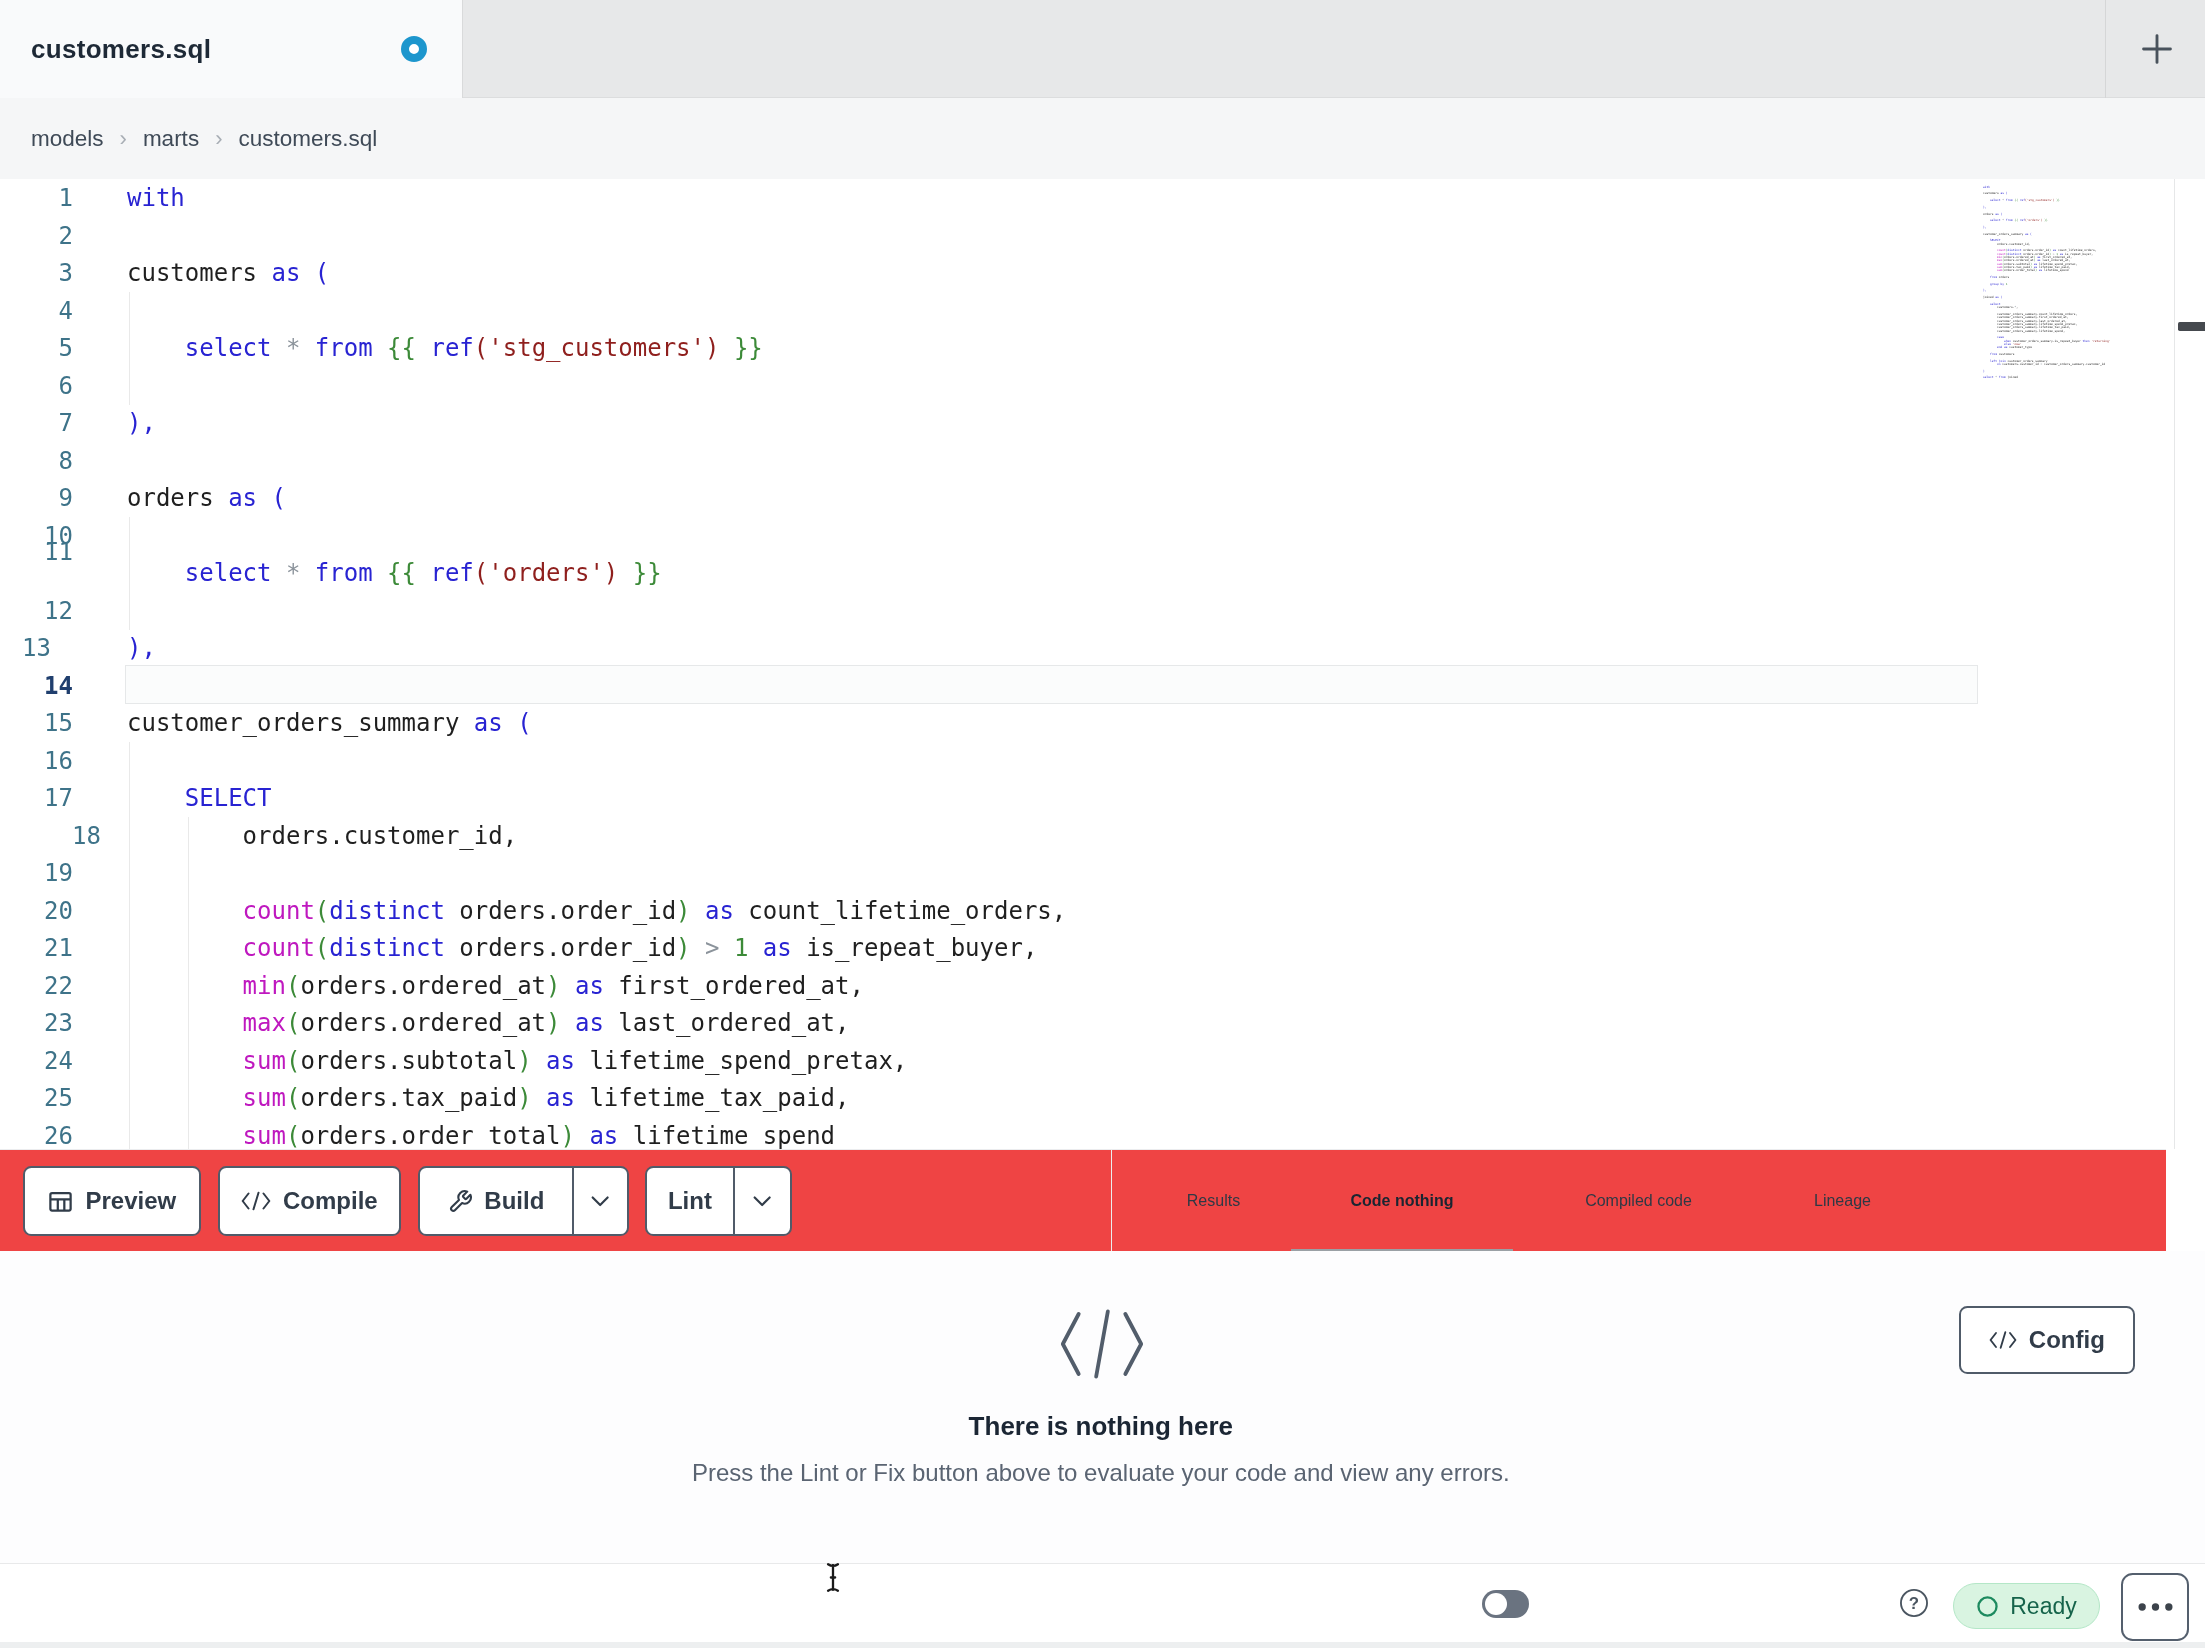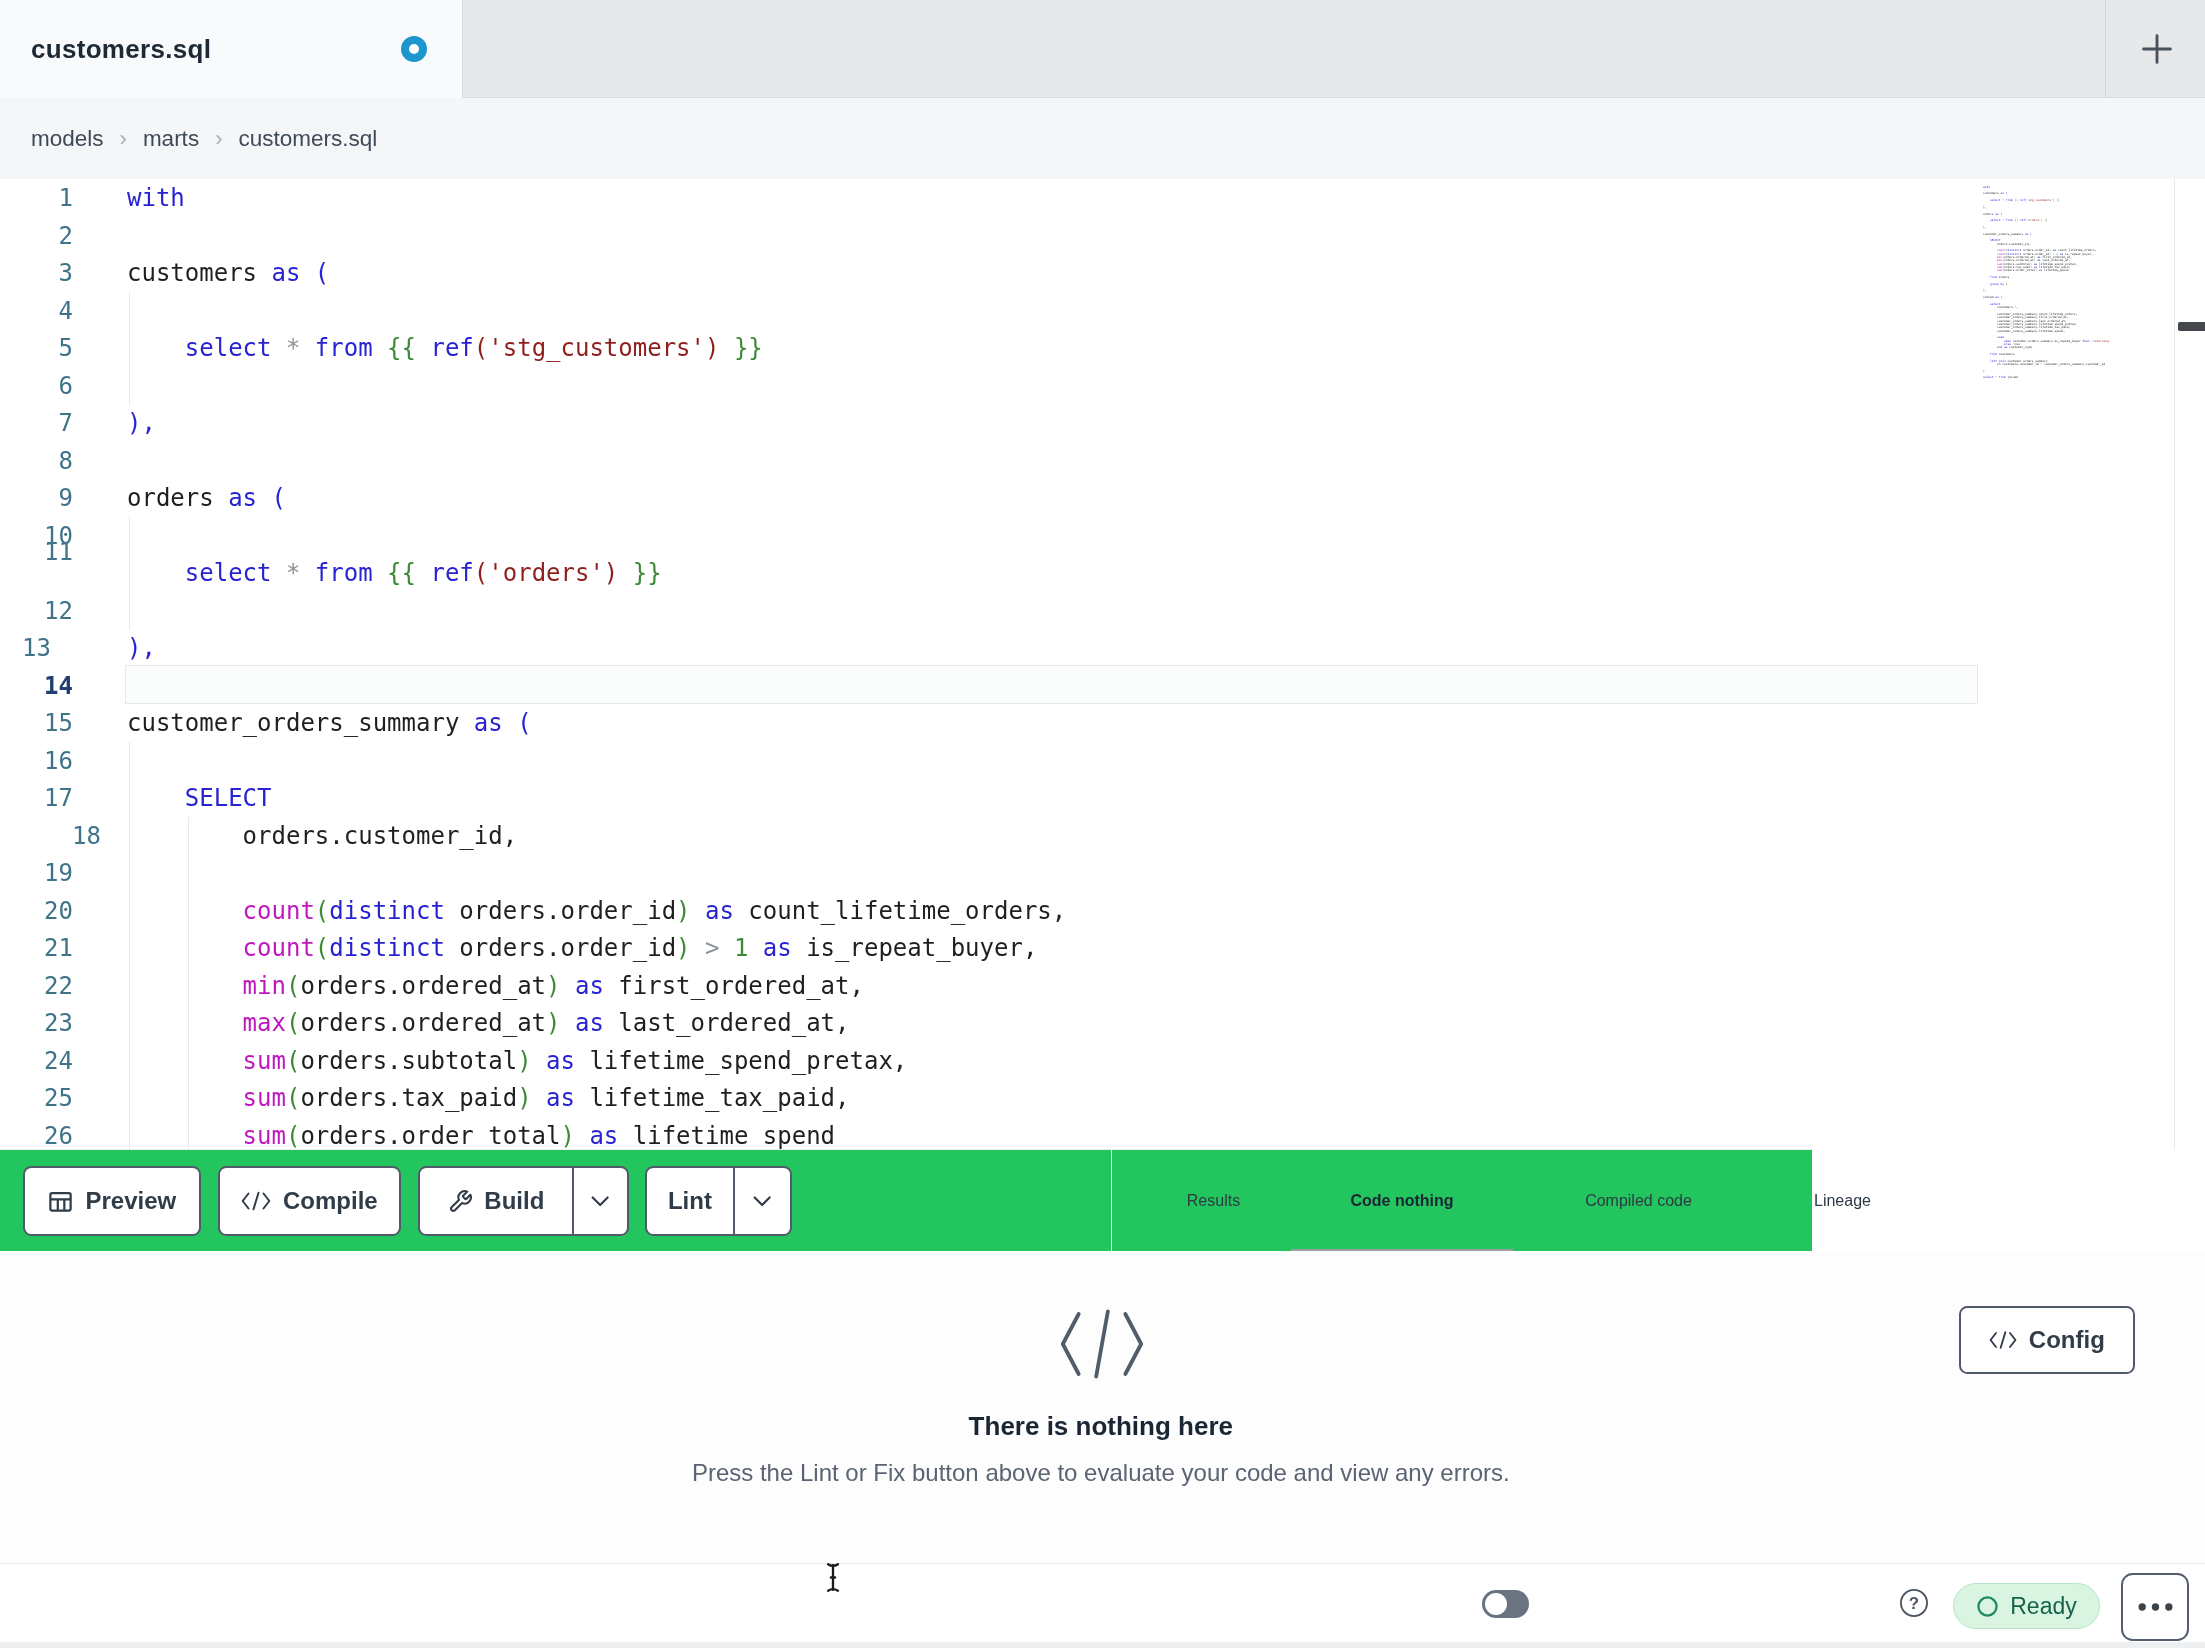--- a/index.html
+++ b/index.html
@@ -45,22 +45,22 @@
   .tk-kw{color:#2823d2} .tk-pl{color:#1f1f1f} .tk-fn{color:#bf18bf} .tk-str{color:#8f1f1d}
   .tk-jin{color:#3c8a38} .tk-gp{color:#3c8a38} .tk-num{color:#3c8a38} .tk-op{color:#8b939b}
   .minimap { position:absolute; left:1983px; top:5.8px; width:192px; height:200px; overflow:hidden; }
   .mm-inner { transform:scale(0.5); transform-origin:0 0; width:384px; }
   .mm-line { height:6.7px; line-height:6.7px; white-space:pre;
     font-family:"DejaVu Sans Mono", monospace; font-size:5.8px; color:#1f1f1f; }
   .editor-vline { position:absolute; left:2174px; top:0; width:0.8px; height:100%; background:#e6e7e8; }
   .scroll-thumb { position:absolute; left:2178px; top:143px; width:27.5px; height:9.2px;
     background:#45494e; border-radius:1.7px; }
   
-  .toolbar { position:absolute; left:0; top:1149px; width:1812px; height:102px;
-    background:#22c55e; border-top:0.8px solid #ebecee; }
+  .toolbar { position:absolute; left:0; top:1149px; width:2166px; height:102px;
+    background:#ef4444; border-top:0.8px solid #ebecee; }
   .tbtn { position:absolute; top:16px; height:70px; background:#ffffff;
     border:2.1px solid #505b69; border-radius:8.3px; color:#313c49;
     display:flex; align-items:center; font-size:24px; font-weight:600; cursor:pointer; overflow:hidden; }
   .tbtn .seg { display:flex; align-items:center; justify-content:center; gap:11.7px; height:100%; }
   .tbtn .seg-divider { width:2.1px; height:100%; background:#505b69; }
   .tb-vline { position:absolute; left:1111px; top:0; width:0.8px; height:102px; background:#eceded; }
   .ptabs { position:absolute; left:0; top:0; width:2205px; height:102px; }
   .ptab { position:absolute; top:0; height:102px; line-height:102px; 
     font-size:16px; color:#2e3945; cursor:pointer; background:none; border:none;
     font-family:"Liberation Sans", sans-serif; }

